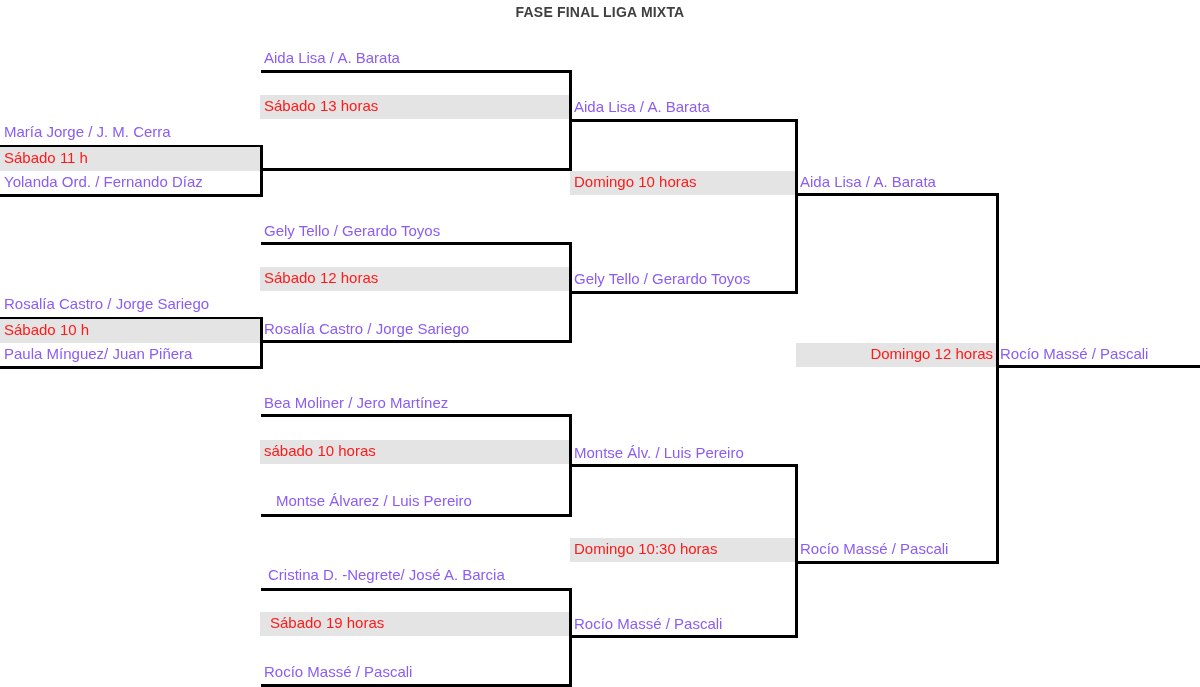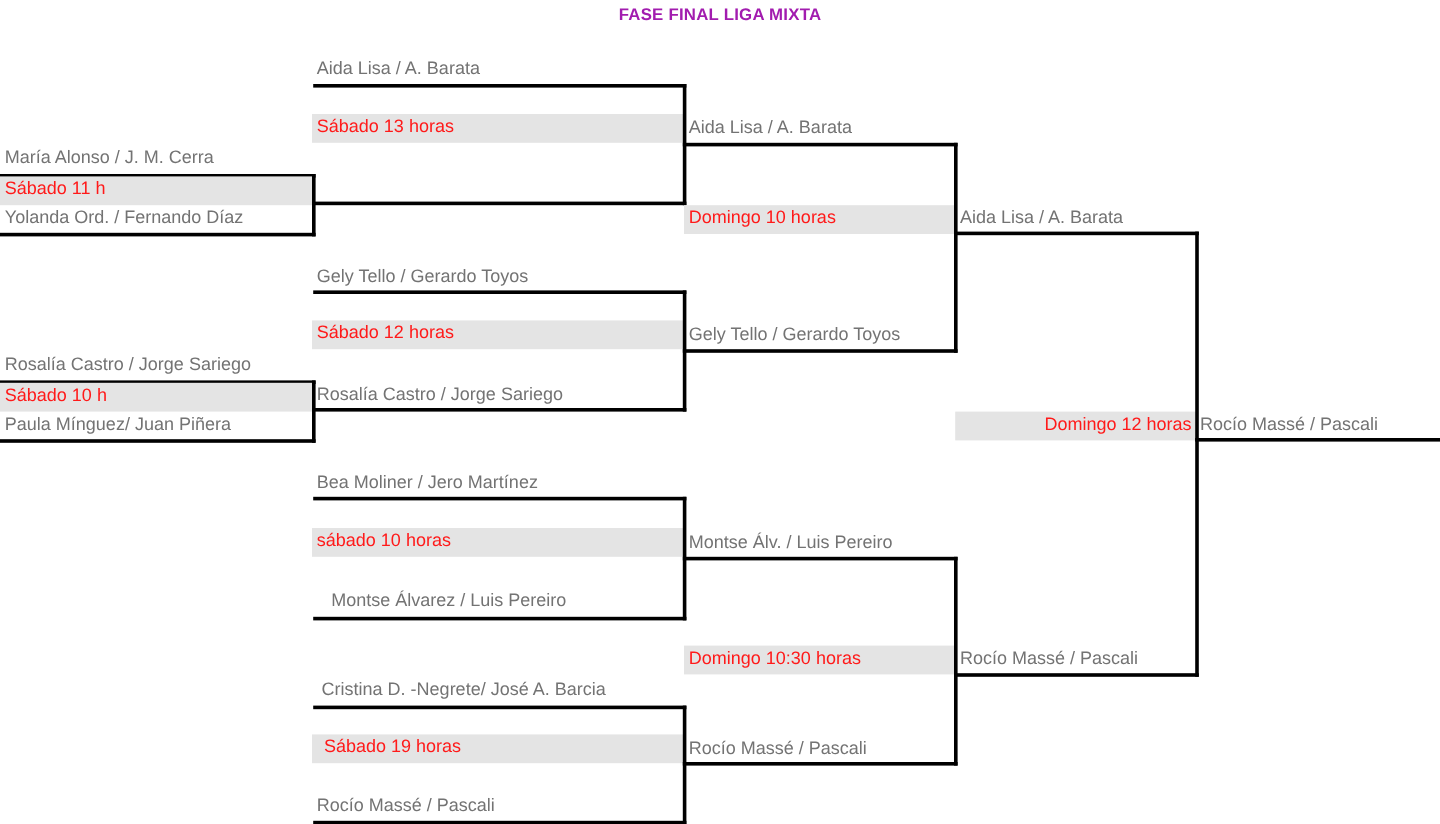--- a/index.html
+++ b/index.html
@@ -1,34 +1,34 @@
 <!DOCTYPE html>
 <html><head>
   <meta charset="utf-8">
   <style>
     html, body { margin: 0; padding: 0; background: #ffffff; }
     body { width: 1200px; height: 687px; position: relative; overflow: hidden;
            font-family: "Liberation Sans", "DejaVu Sans", sans-serif; }
     .title { position: absolute; top: 4px; left: 0; width: 1200px; text-align: center;
-             font-weight: bold; font-size: 14px; color: #a21caf; letter-spacing: 0.2px; }
-    .txt { position: absolute; font-size: 15px; color: #737373; white-space: nowrap; line-height: 20px; }
+             font-weight: bold; font-size: 14px; color: #404040; letter-spacing: 0.2px; }
+    .txt { position: absolute; font-size: 15px; color: #8b5cf6; white-space: nowrap; line-height: 20px; }
     .time { position: absolute; font-size: 15px; color: #ff1a1a; white-space: nowrap; line-height: 22px;
             background: #e4e4e4; padding-left: 4px; box-sizing: border-box; height: 24px; }
     .time.right { text-align: right; padding-right: 4px; }
     .hline { position: absolute; height: 3px; background: #000; }
     .vline { position: absolute; width: 3px; background: #000; }
     .box { position: absolute; border: 3px solid #000; border-left: none; box-sizing: border-box; }
   </style>
 </head>
 <body>
 
 <div class="title">FASE FINAL LIGA MIXTA</div>
 
 <div>
-  <div class="txt" style="left:4px; top:122px;">María Alonso / J. M. Cerra</div>
+  <div class="txt" style="left:4px; top:122px;">María Jorge / J. M. Cerra</div>
   <div class="box" style="left:0; top:145px; width:263px; height:52px;"></div>
   <div class="time" style="left:0; top:147px; width:260px;">Sábado 11 h</div>
   <div class="txt" style="left:4px; top:172px;">Yolanda Ord. / Fernando Díaz</div>
 </div>
 
 <div>
   <div class="txt" style="left:4px; top:294px;">Rosalía Castro / Jorge Sariego</div>
   <div class="box" style="left:0; top:317px; width:263px; height:52px;"></div>
   <div class="time" style="left:0; top:319px; width:260px;">Sábado 10 h</div>
   <div class="txt" style="left:4px; top:344px;">Paula Mínguez/ Juan Piñera</div>

